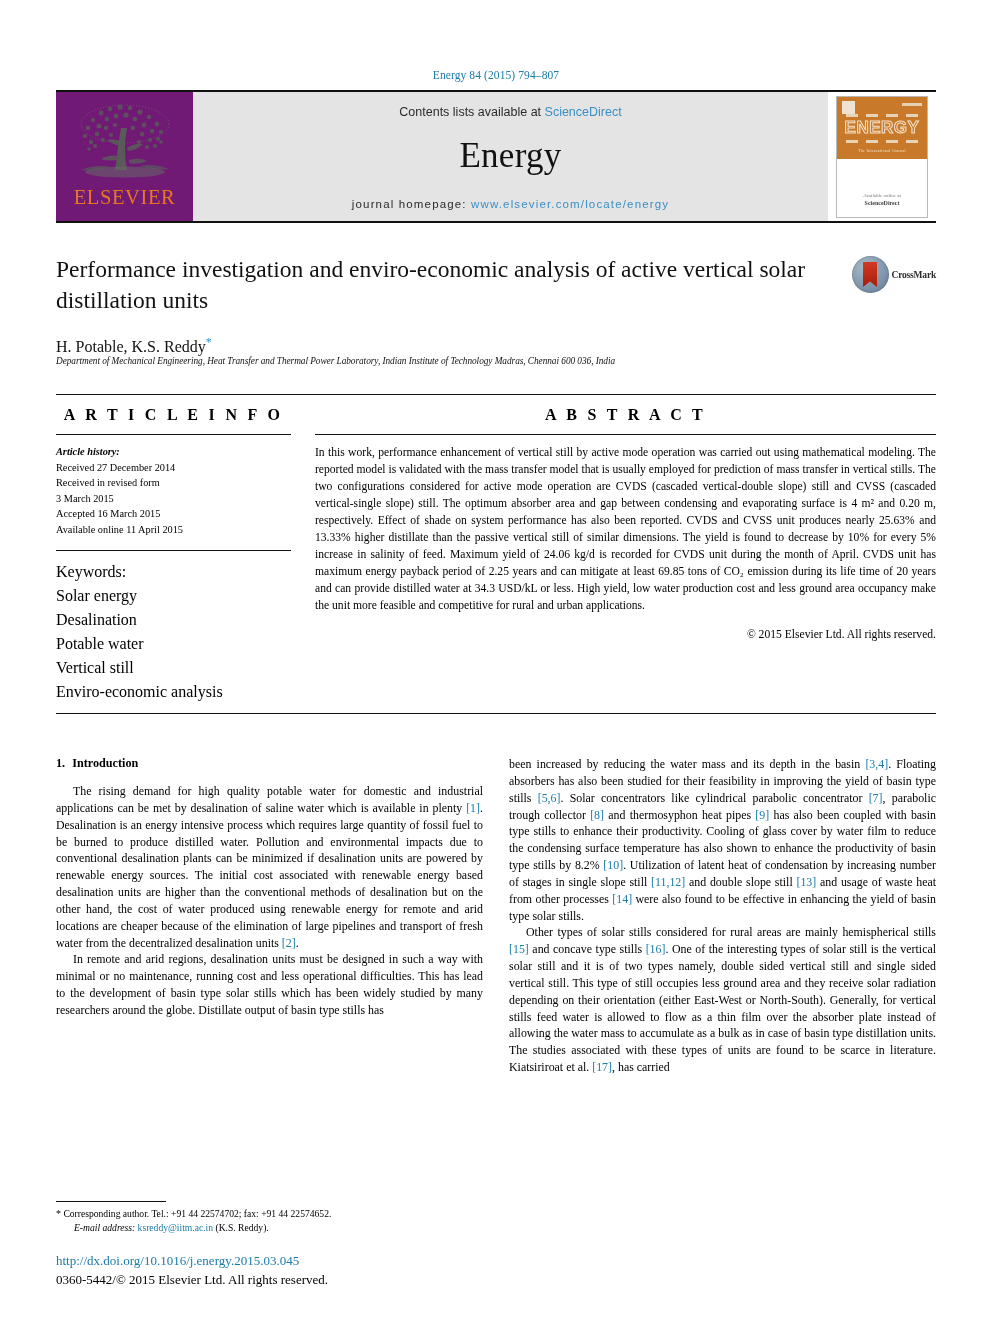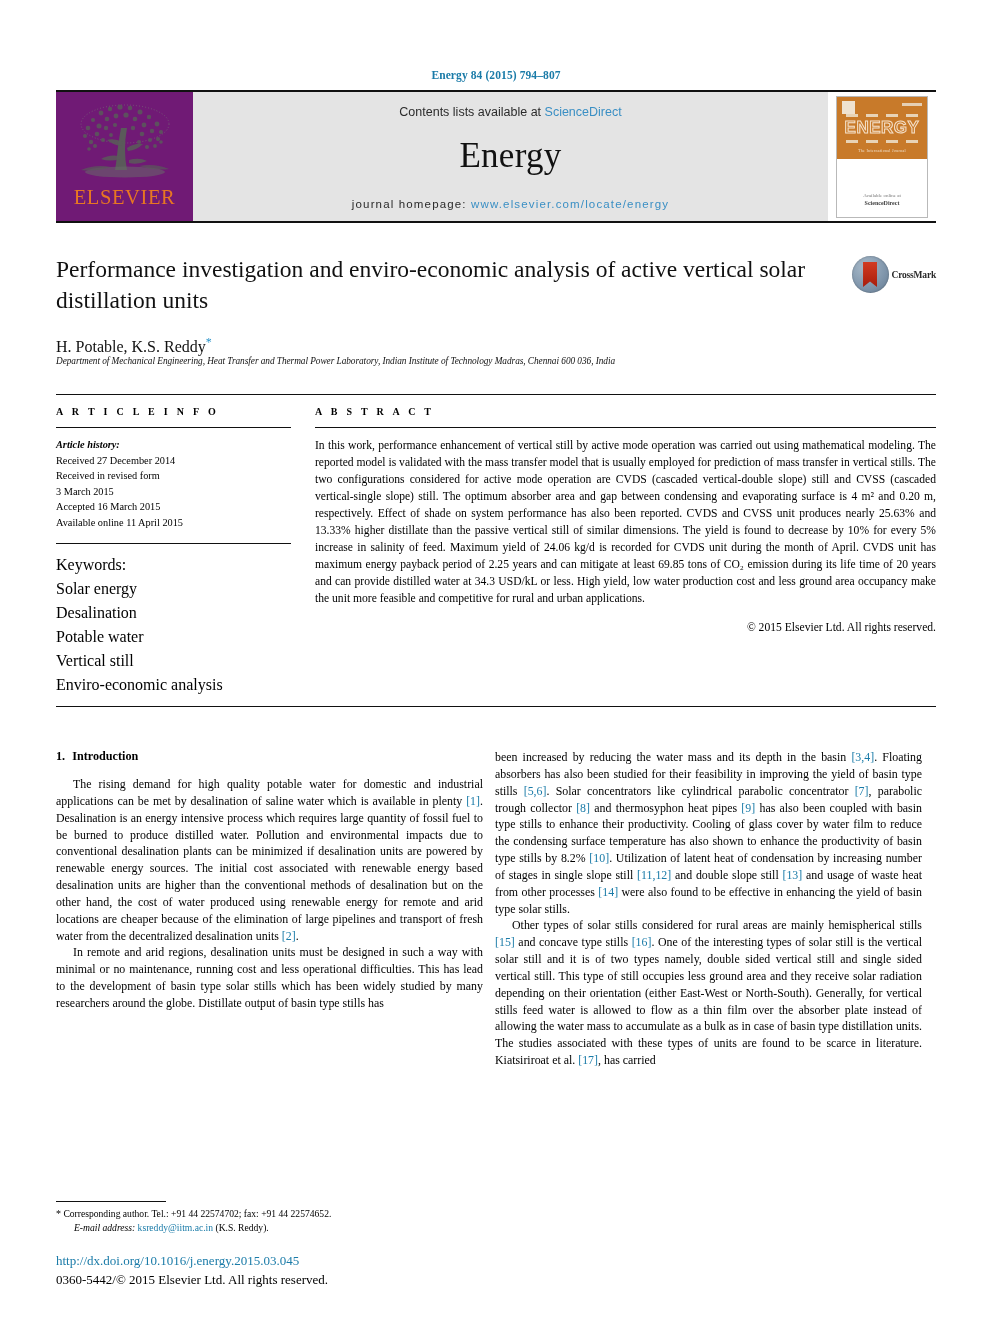--- a/index.html
+++ b/index.html
@@ -17,21 +17,20 @@
   .page { width: 992px; height: 1323px; position: relative; padding: 0 56px; }
 
   
   .running-head {
     text-align: center;
     font-family: "Liberation Serif", serif;
     font-size: 11.5px;
     color: #1a7ba8;
     padding-top: 69px;
     letter-spacing: .1px;
-    font-weight: bold;
   }
 
   
   .masthead {
     margin-top: 9px;
     border-top: 2.5px solid #111;
     border-bottom: 2.5px solid #111;
     display: flex;
     align-items: stretch;
     height: 133px;
@@ -166,44 +165,45 @@
     display: flex;
     gap: 24px;
     border-top: 1px solid #111;
     padding-top: 0;
   }
   .col-info { width: 235px; flex: none; }
   .col-abs { flex: 1; }
   .sec-label {
     font-family: "Liberation Serif", serif;
     font-weight: bold;
-    font-size: 10px;
+    font-size: 16px;
     letter-spacing: 3.3px;
     padding-top: 11px;
     padding-bottom: 10px;
+    text-align: center;
   }
   .rule2 { border-top: 1.6px solid #111; }
   .info-body { padding-top: 9px; font-size: 10.3px; line-height: 1.5; }
   .info-body .ital { font-style: italic; font-weight: bold; }
   .kw-block { margin-top: 13px; padding-top: 9px; border-top: 1.6px solid #111; font-size: 16px; line-height: 1.5; }
   .abs-body {
     padding-top: 10px;
     font-size: 11.6px;
     line-height: 1.465;
     text-align: justify;
     hyphens: auto;
   }
   .abs-copy { text-align: right; margin-top: 2px; }
   .bottom-rule { border-top: 1.6px solid #111; margin-top: 9px; }
 
   
   .body-cols {
     margin-top: 42px;
     display: flex;
-    gap: 12px;
+    gap: 26px;
   }
   .bcol { width: 427px; }
   .sec-head {
     font-weight: bold;
     font-size: 12.2px;
     margin: 0 0 12px 0;
     font-family: "Liberation Serif", serif;
   }
   .sec-head .num { margin-right: 7px; }
   p.para {

